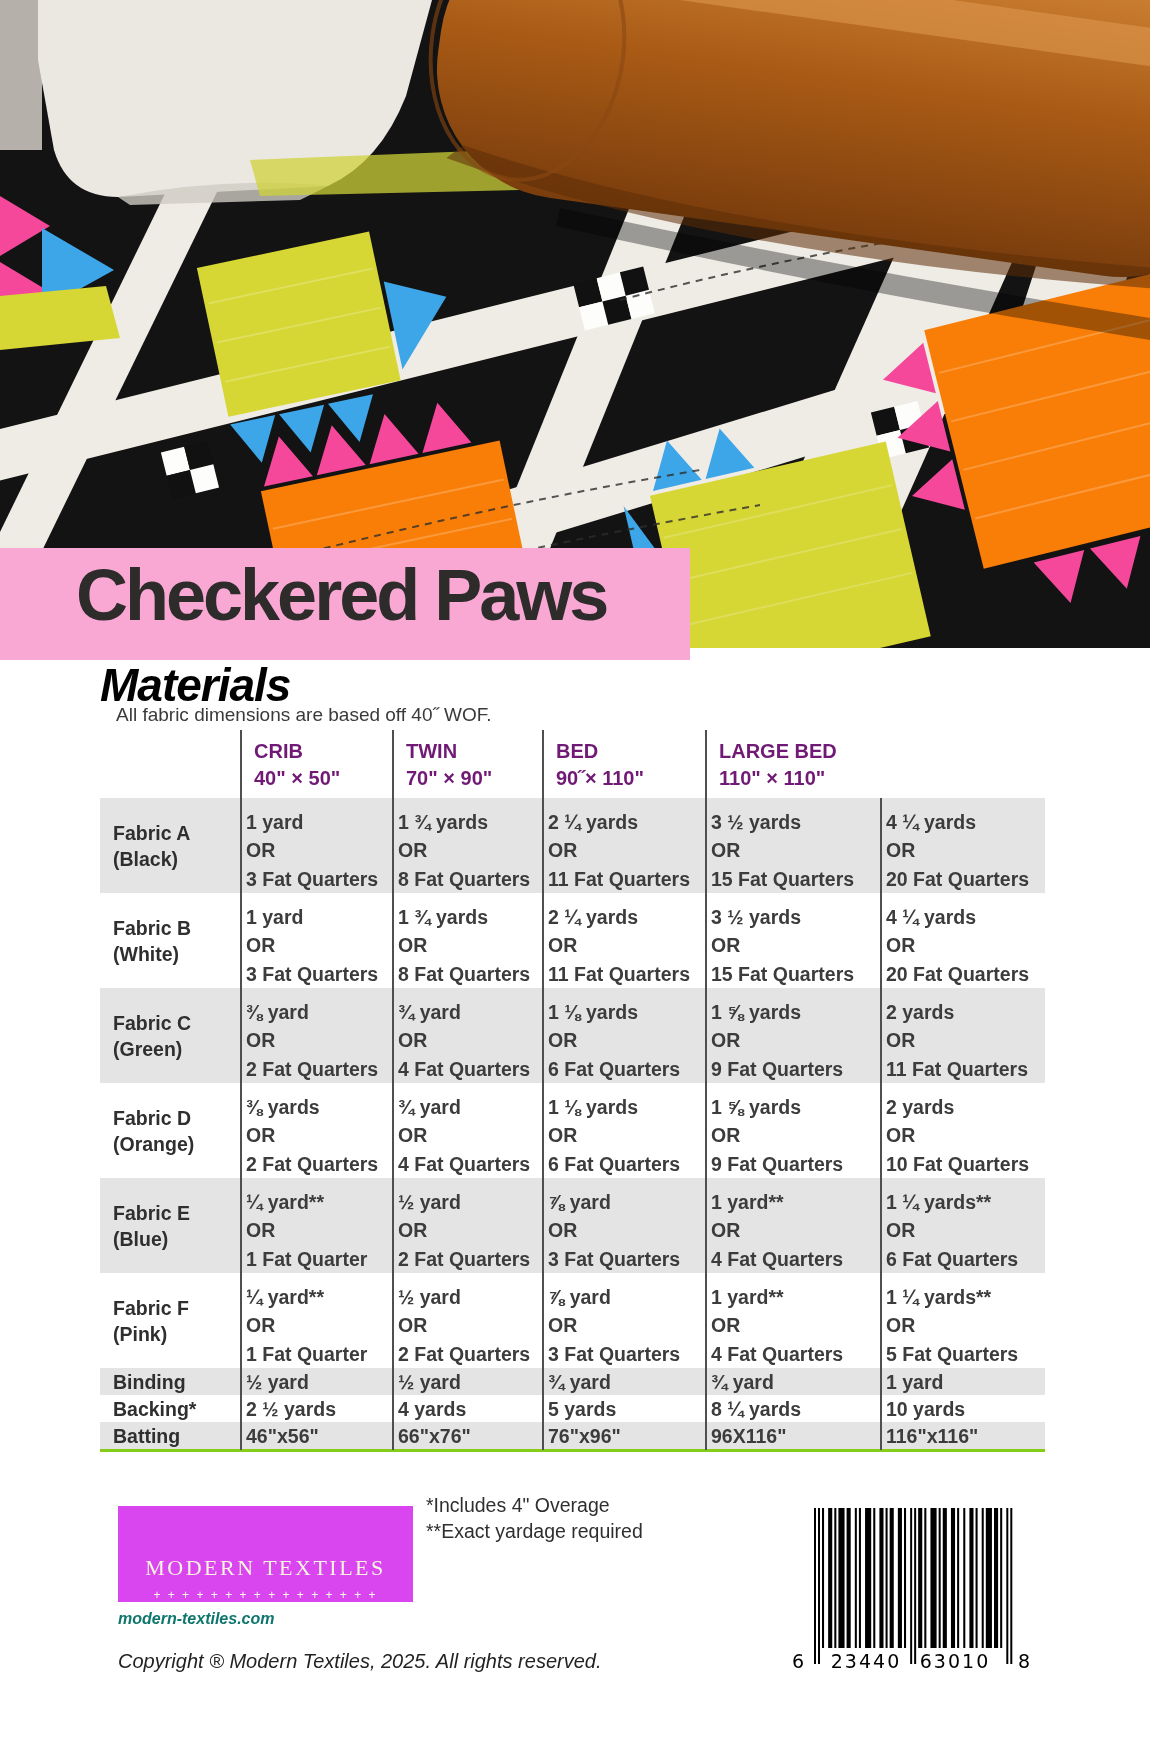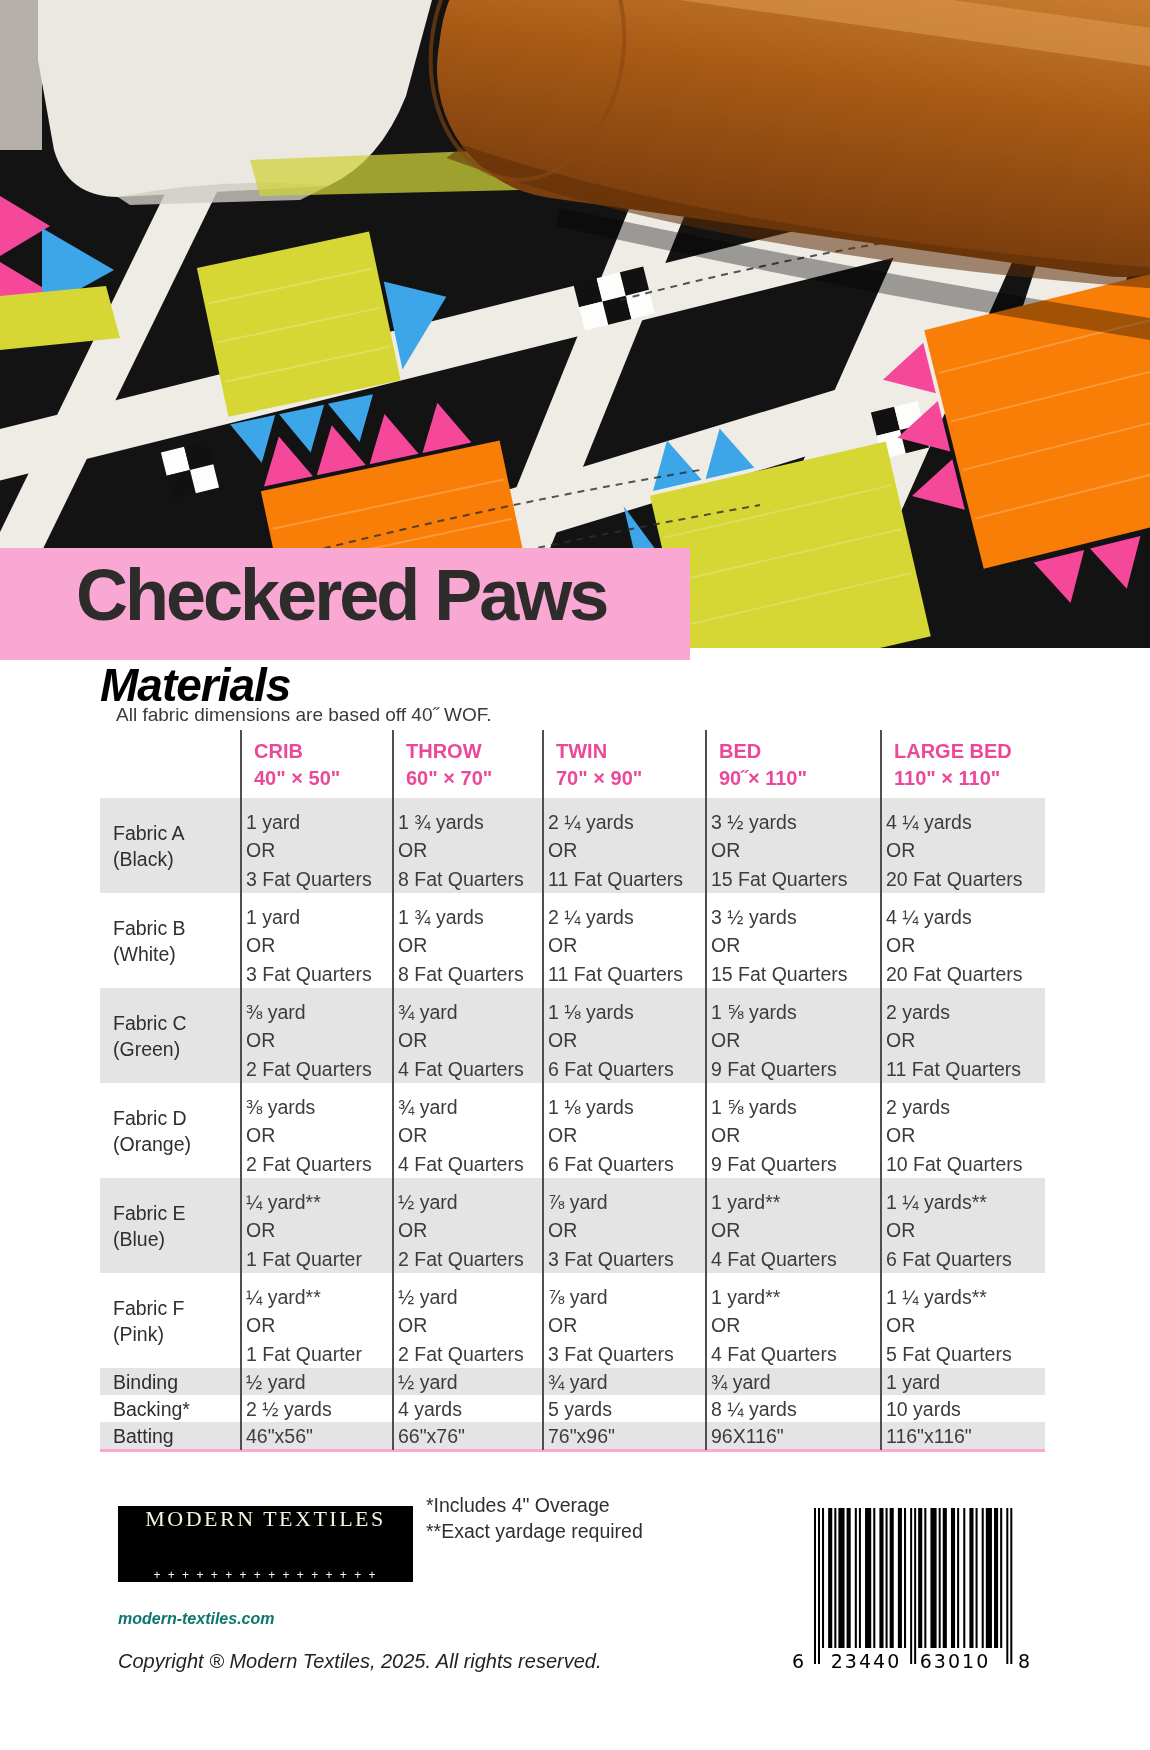--- a/index.html
+++ b/index.html
@@ -13,35 +13,35 @@
   .title-box{position:absolute;left:0;top:548px;width:690px;height:112px;background:#f9a8d4;}
   .title-box h1{margin:6px 0 0 76px;font-size:72px;font-weight:bold;letter-spacing:-3px;color:#2d2c2b;white-space:nowrap;}
 
   
   .materials-h{position:absolute;left:100px;top:658px;font-size:46px;font-weight:bold;letter-spacing:-1px;color:#000000;font-style:italic;}
   .materials-sub{position:absolute;left:116px;top:704px;font-size:19px;color:#3a3a3a;}
 
   
   .mtable{position:absolute;left:100px;top:730px;width:945px;color:#3c3c3c;}
   .thead{display:grid;grid-template-columns:140px 152px 150px 163px 175px 165px;height:68px;}
-  .th{padding:8px 0 0 12px;font-weight:bold;font-size:20px;line-height:27px;color:#ec4899;white-space:pre-line;}
+  .th{padding:8px 0 0 12px;font-weight:bold;font-size:20px;line-height:27px;color:#701a75;white-space:pre-line;}
   .th.sep,.tcell.sep{border-left:2px solid #4f4f4f;}
-  .rows{border-bottom:3px solid #f9a8d4;}
+  .rows{border-bottom:3px solid #84cc16;font-weight:bold;}
   .trow{display:grid;grid-template-columns:140px 152px 150px 163px 175px 165px;}
   .trow:nth-child(odd){background:#e4e4e4;}
   .trow.tall{height:95px;}
   .trow.short{height:27px;}
   .tcell{white-space:pre-line;font-size:19.5px;}
   .tcell.lab{display:flex;align-items:center;padding-left:13px;line-height:26px;color:#2f2f2f;}
   .tcell.val{padding:10px 4px 0 4px;line-height:28.3px;}
   .trow.short .tcell.val{padding-top:0;display:flex;align-items:center;}
 
   
   .notes{position:absolute;left:426px;top:1492px;font-size:19.5px;line-height:26px;color:#2f2f2f;}
-  .logo-box{position:absolute;left:118px;top:1506px;width:295px;height:76px;background:#000000;display:flex;flex-direction:column;align-items:center;justify-content:space-between;}
+  .logo-box{position:absolute;left:118px;top:1506px;width:295px;height:96px;background:#d946ef;display:flex;flex-direction:column;align-items:center;justify-content:flex-end;}
   .logo-name{font-family:"Liberation Serif",serif;font-size:22px;letter-spacing:2.5px;color:#f8f4e0;white-space:nowrap;}
   .logo-orn{margin-top:7px;font-size:12px;letter-spacing:2px;color:#fbf8ea;white-space:nowrap;}
   .website{position:absolute;left:118px;top:1610px;font-size:16px;font-weight:bold;font-style:italic;color:#0f766e;}
   .copyright{position:absolute;left:118px;top:1650px;font-size:20px;font-style:italic;color:#232323;}
 
   
   .barcode{position:absolute;left:786px;top:1504px;width:250px;height:172px;background:#fff;}
   .barcode svg{position:absolute;left:0;top:4px;}
   .bdigit{position:absolute;top:146px;font-family:"DejaVu Sans",sans-serif;font-size:19px;color:#000;}
   .bd-prefix{left:6px;}
@@ -163,21 +163,20 @@
     <h1>Checkered Paws</h1>
   </div>
 
   <div class="materials-h">Materials</div>
   <div class="materials-sub">All fabric dimensions are based off 40˝ WOF.</div>
 
   <div class="mtable">
     <div class="thead">
       <div class="th"></div>
       <div class="th sep"><span>CRIB</span><br><span>40" × 50"</span></div>
-      <div class="th sep"><span>THROW</span><br><span>60" × 70"</span></div>
       <div class="th sep"><span>TWIN</span><br><span>70" × 90"</span></div>
       <div class="th sep"><span>BED</span><br><span>90˝× 110"</span></div>
       <div class="th sep"><span>LARGE BED</span><br><span>110" × 110"</span></div>
     </div>
     <div class="rows" id="rows">
         <div class="trow tall">
           <div class="tcell lab">Fabric A
 (Black)</div>
           <div class="tcell val sep">1 yard
 OR

